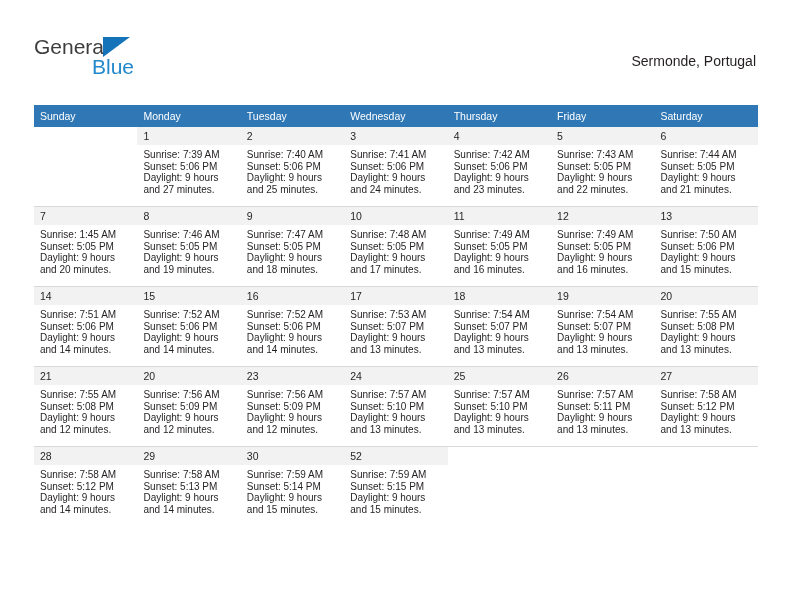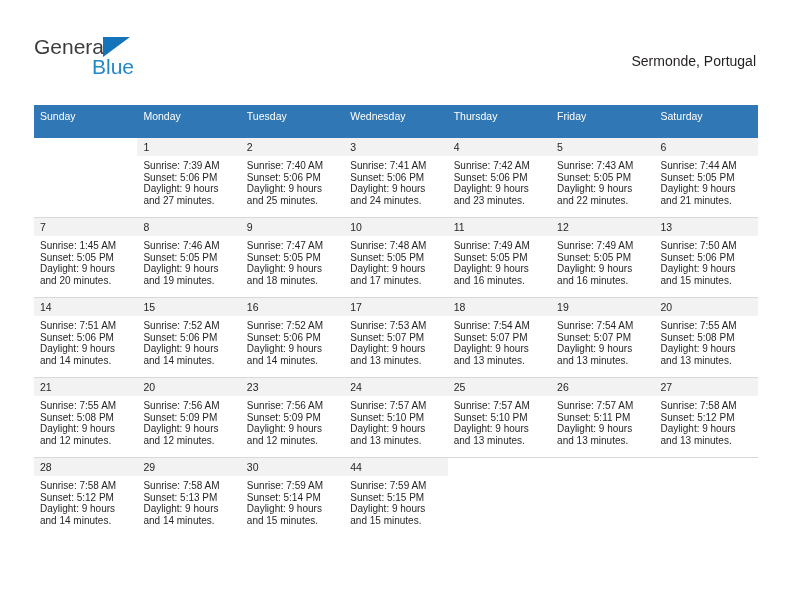--- a/index.html
+++ b/index.html
@@ -92,21 +92,21 @@
     width: 724px;
     border-collapse: collapse;
     table-layout: fixed;
   }
   .calendar th {
     background: #2f77b5;
     color: #ffffff;
     font-size: 10.5px;
     font-weight: normal;
     text-align: left;
-    padding: 5px 0 16px 6px;
+    padding: 5px 0 5px 6px;
     height: 11px;
     border: none;
   }
   .calendar td {
     vertical-align: top;
     padding: 0;
     border: none;
     border-top: 1px solid #d9d9d9;
     height: 79px;
   }
@@ -448,21 +448,21 @@
           <td class="">
             <div class="daynum">30</div>
             <div class="cellbody">
               <div>Sunrise: 7:59 AM</div>
               <div>Sunset: 5:14 PM</div>
               <div>Daylight: 9 hours</div>
               <div>and 15 minutes.</div>
             </div>
           </td>
           <td class="">
-            <div class="daynum">44</div>
+            <div class="daynum">52</div>
             <div class="cellbody">
               <div>Sunrise: 7:59 AM</div>
               <div>Sunset: 5:15 PM</div>
               <div>Daylight: 9 hours</div>
               <div>and 15 minutes.</div>
             </div>
           </td>
           <td class="blank">
             <div class="daynum">&nbsp;</div>
           </td>

